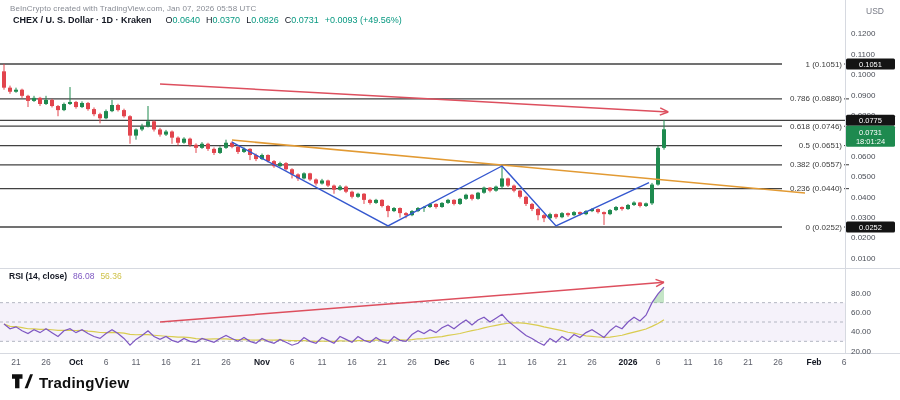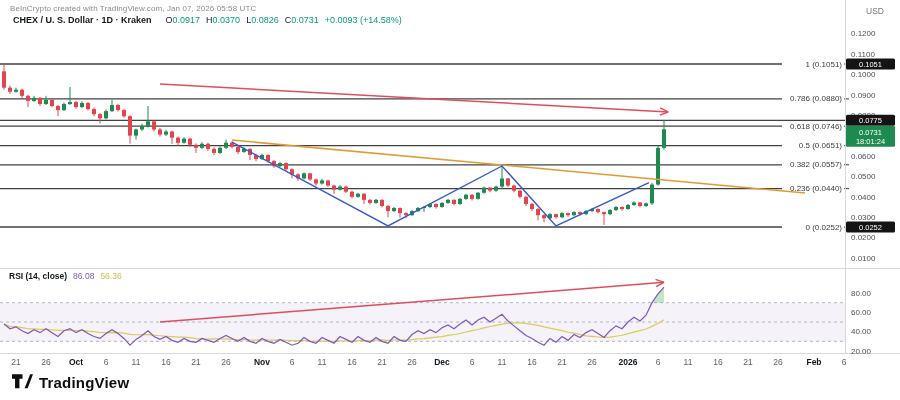--- a/index.html
+++ b/index.html
@@ -20,21 +20,21 @@
   svg text{font-family:"Liberation Sans",sans-serif;}
 </style>
 </head>
 <body>
 
 <div class="stage">
 
   
   <div class="attr-line">BeInCrypto created with TradingView.com, Jan 07, 2026 05:58 UTC</div>
   <div class="symbol-line">
-    <span>CHEX / U. S. Dollar · 1D · Kraken</span><span class="ohlc"><span class="lt">O</span><span class="vl">0.0917</span><span class="lt">H</span><span class="vl">0.0370</span><span class="lt">L</span><span class="vl">0.0826</span><span class="lt">C</span><span class="vl">0.0731</span><span class="chg">+0.0093 (+14.58%)</span></span>
+    <span>CHEX / U. S. Dollar · 1D · Kraken</span><span class="ohlc"><span class="lt">O</span><span class="vl">0.0640</span><span class="lt">H</span><span class="vl">0.0370</span><span class="lt">L</span><span class="vl">0.0826</span><span class="lt">C</span><span class="vl">0.0731</span><span class="chg">+0.0093 (+49.56%)</span></span>
   </div>
 
   
   <div class="rsi-legend">
     <span>RSI (14, close)</span><span class="v1">86.08</span><span class="v2">56.36</span>
   </div>
 
   
   <svg id="chart-svg" width="900" height="400" viewBox="0 0 900 400">
       <g>

